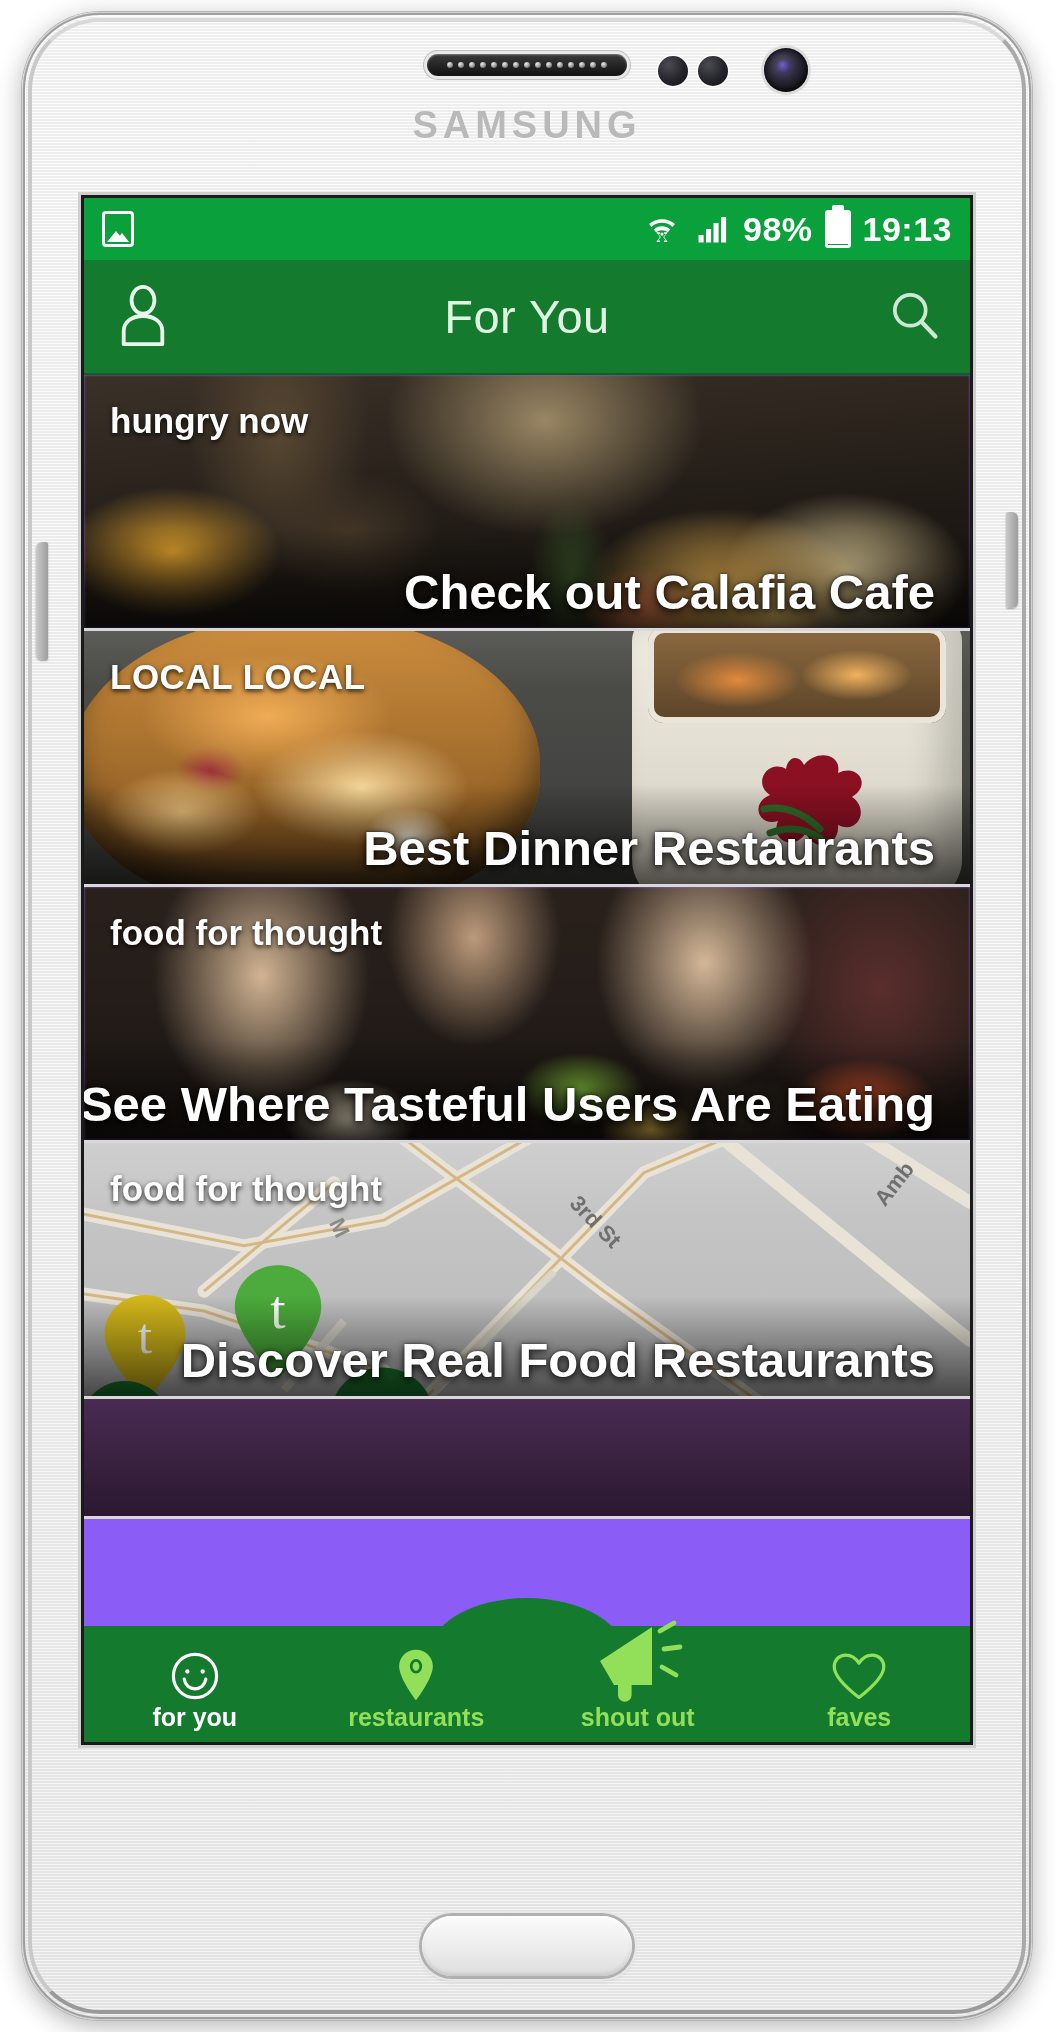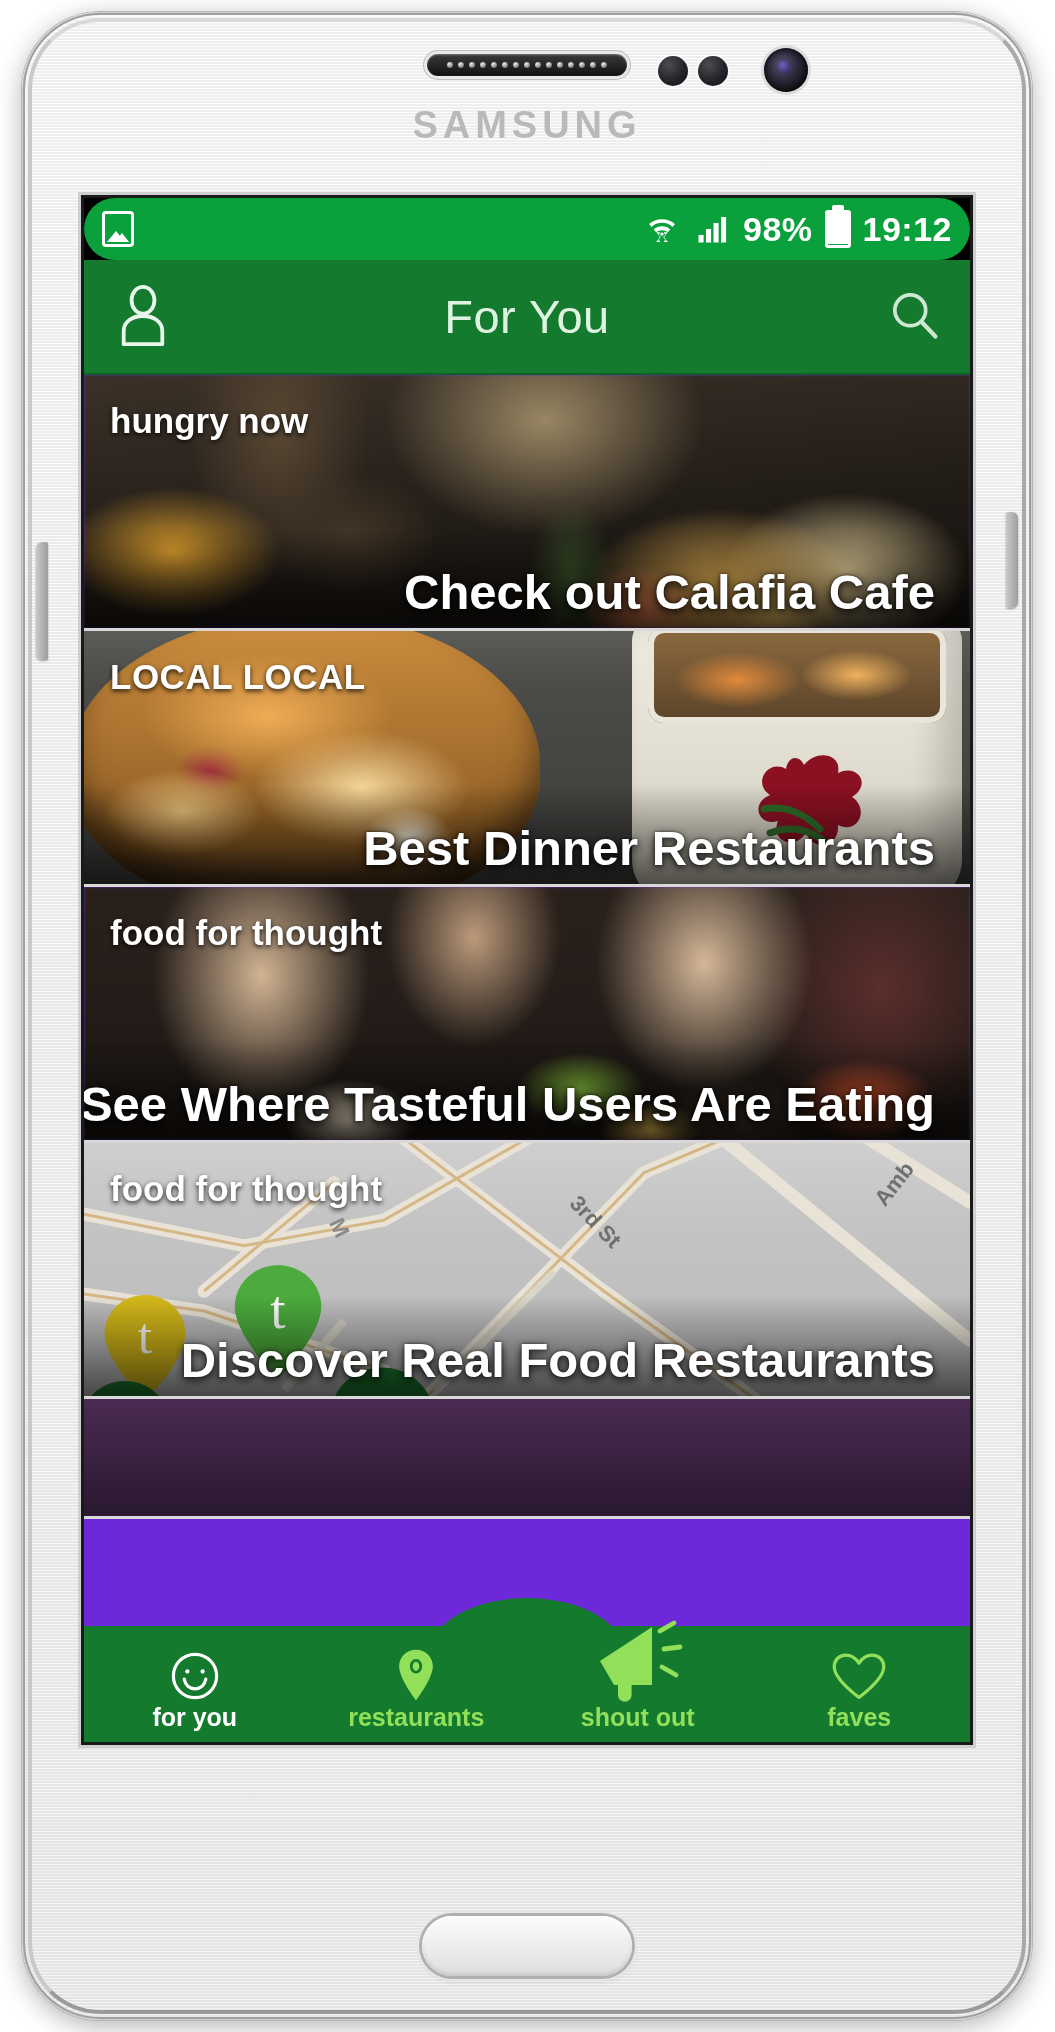--- a/index.html
+++ b/index.html
@@ -144,21 +144,20 @@
     box-shadow:0 0 0 3px #1a1a1a, 0 0 0 6px #cfcfcf;
   }
 
   
   .statusbar{
     height:62px;
     background:#0aa03c;
     display:flex; align-items:center;
     padding:16px 18px;
     color:#ffffff;
-    border-radius:31px;
   }
   .sb-left{ display:flex; align-items:center; gap:10px; }
   .sb-right{ margin-left:auto; display:flex; align-items:center; gap:12px; }
   .sb-text{
     font-size:34px; font-weight:bold; letter-spacing:.5px;
     color:#ffffff;
     font-family:"Liberation Sans", sans-serif;
   }
   .icon-img{
     width:32px;height:36px;
@@ -201,21 +200,21 @@
     position:absolute; left:0; right:0; text-align:center;
     font-size:47px; color:#dff3e2; font-weight:normal;
     letter-spacing:.5px;
     pointer-events:none;
     font-family:"Liberation Sans", sans-serif;
   }
   .ab-icon{ position:relative; z-index:2; cursor:pointer; }
   .ab-right{ margin-left:auto; }
 
   
-  .feed{ height:calc(100% - 62px - 115px); position:relative; background:#6d28d9; }
+  .feed{ height:calc(100% - 62px - 115px); position:relative; background:#8b5cf6; }
   .card{
     position:relative;
     height:256px;
     overflow:hidden;
     border-bottom:3px solid #d8d8d8;
     cursor:pointer;
   }
   .card:last-of-type{ border-bottom:none; }
   .card-bg{ position:absolute; inset:0; }
   .card-kicker{
@@ -423,21 +422,21 @@
             <circle cx="12" cy="15.4" r="1.1" fill="#fff"></circle>
           </svg>
           <svg width="38" height="36" viewBox="0 0 24 24">
             <rect x="3" y="16" width="3.4" height="5" fill="#fff"></rect>
             <rect x="8" y="12" width="3.4" height="9" fill="#fff"></rect>
             <rect x="13" y="8" width="3.4" height="13" fill="#fff"></rect>
             <rect x="18" y="4" width="3.4" height="17" fill="#fff"></rect>
           </svg>
           <div class="sb-text">98%</div>
           <div class="batt"></div>
-          <div class="sb-text">19:12</div>
+          <div class="sb-text">19:13</div>
         </div>
       </div>
 
       <div class="appbar">
         <div class="ab-icon">
           <svg width="62" height="66" viewBox="0 0 24 26">
             <ellipse cx="12" cy="7.2" rx="4.5" ry="5.3" fill="none" stroke="#e9f6ec" stroke-width="1.5"></ellipse>
             <path d="M4.4 24.5v-5.2c0-3.6 3.4-5.9 7.6-5.9s7.6 2.3 7.6 5.9v5.2z" fill="none" stroke="#e9f6ec" stroke-width="1.5" stroke-linejoin="round"></path>
           </svg>
         </div>

